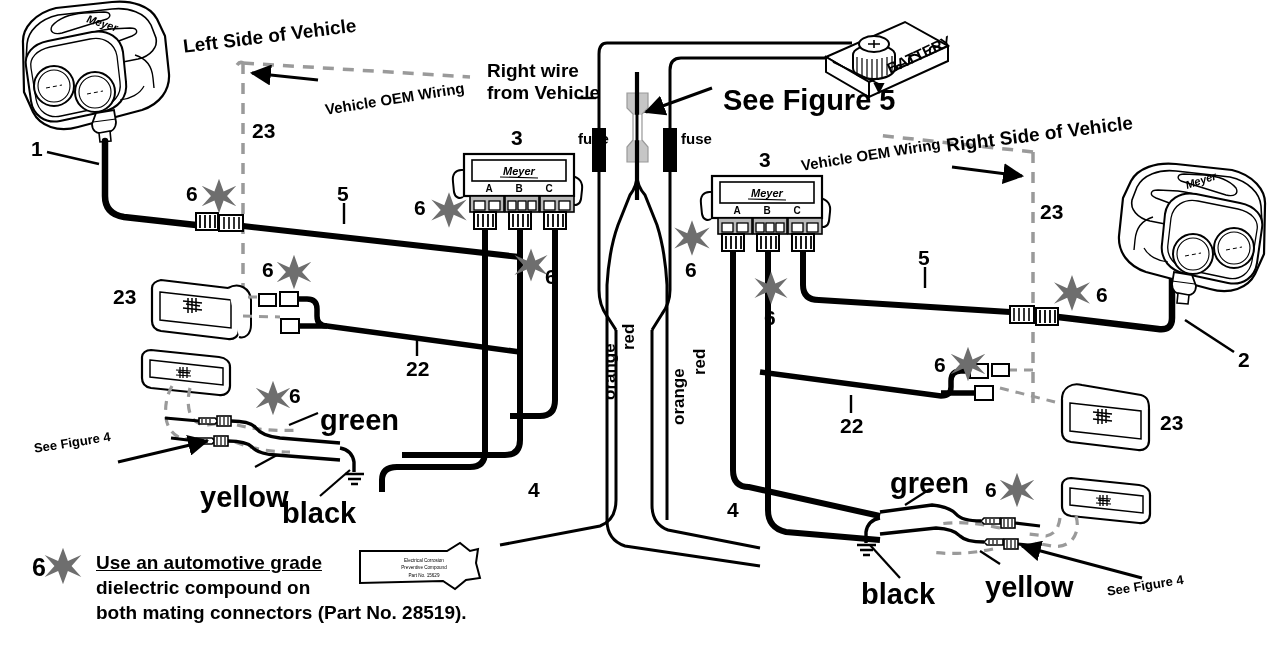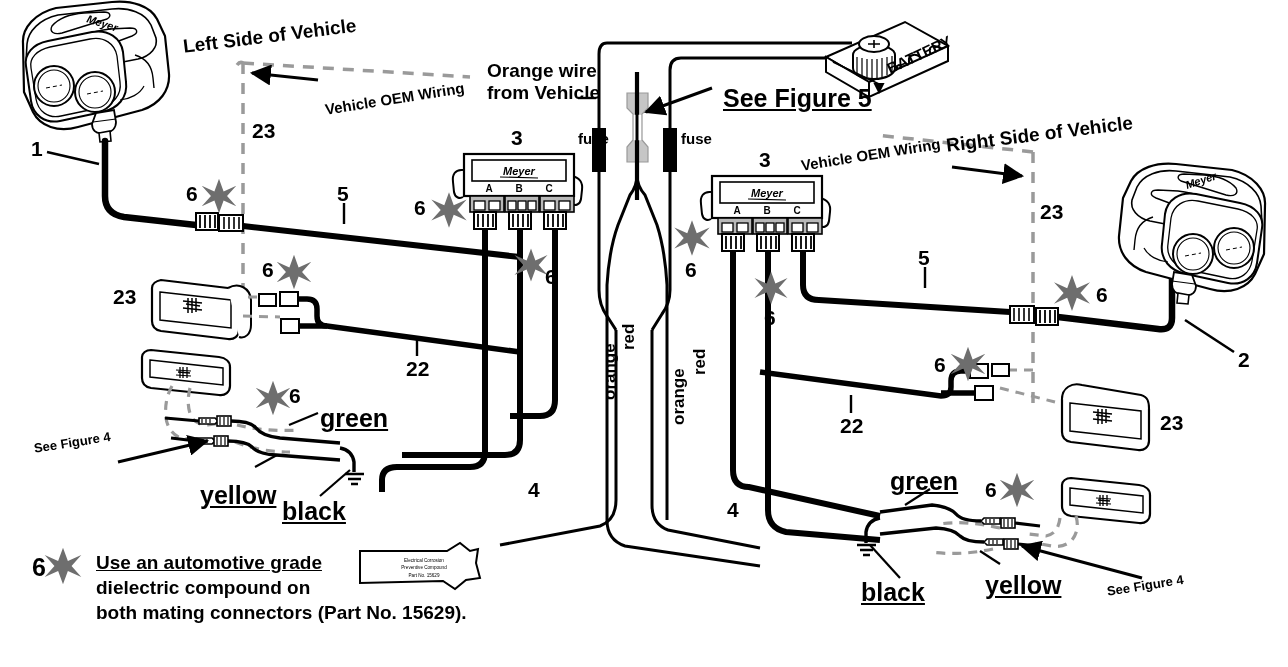--- a/index.html
+++ b/index.html
@@ -26,21 +26,21 @@
     position: absolute;
     font-family: "Liberation Sans", sans-serif;
     font-weight: bold;
     color: #000000;
     white-space: nowrap;
     line-height: 1.12;
   }
   .lbl-sm   { font-size: 13px; }
   .lbl-md   { font-size: 15px; }
   .lbl-lg   { font-size: 19px; }
-  .lbl-xl   { font-size: 25px; text-decoration: underline; }
+  .lbl-xl   { font-size: 29px; }
   .callout  { font-size: 21px; font-weight: bold; }
   .wirelbl  { font-size: 17px; font-weight: bold; }
   .rot-left  { transform: rotate(-90deg); transform-origin: left top; }
   .tilt-up   { transform: rotate(-7deg); transform-origin: left top; }
   .tilt-up2  { transform: rotate(-9deg); transform-origin: left top; }
   .legend-text {
     position: absolute;
     font-size: 19px;
     font-weight: bold;
     line-height: 1.30;
@@ -502,21 +502,21 @@
                L480,578 L466,580 L455,589 L443,581 L360,583 Z" fill="#fff" stroke="#000" stroke-width="2"></path>
     </g>
   </svg>
 
   <div class="lbl lbl-lg tilt-up" style="left:182px; top:36px;">Left Side of Vehicle</div>
   <div class="lbl lbl-md tilt-up2" style="left:324px; top:102px;">Vehicle OEM Wiring</div>
 
   <div class="lbl lbl-lg tilt-up" style="left:945px; top:135px;">Right Side of Vehicle</div>
   <div class="lbl lbl-md tilt-up2" style="left:800px; top:158px;">Vehicle OEM Wiring</div>
 
-  <div class="lbl lbl-lg" style="left:487px; top:60px;">Orange wire</div>
+  <div class="lbl lbl-lg" style="left:487px; top:60px;">Right wire</div>
   <div class="lbl lbl-lg" style="left:487px; top:82px;">from Vehicle</div>
 
   <div class="lbl lbl-xl" style="left:723px; top:84px;">See Figure 5</div>
 
   <div class="lbl lbl-md" style="left:578px; top:131px;">fuse</div>
   <div class="lbl lbl-md" style="left:681px; top:131px;">fuse</div>
 
   <div class="lbl callout" style="left:511px; top:126px;">3</div>
   <div class="lbl callout" style="left:759px; top:148px;">3</div>
 
@@ -561,19 +561,19 @@
   <div class="lbl lbl-xl" style="left:985px; top:571px;">yellow</div>
   <div class="lbl lbl-xl" style="left:861px; top:578px;">black</div>
 
   <div class="lbl lbl-sm tilt-up2" style="left:33px; top:442px;">See Figure  4</div>
   <div class="lbl lbl-sm tilt-up2" style="left:1106px; top:585px;">See Figure  4</div>
 
 
   <div class="lbl callout" style="left:32px; top:553px; font-size:25px;">6</div>
   <div class="legend-text" style="left:96px; top:551px;text-decoration:underline;">Use an automotive grade</div>
   <div class="legend-text" style="left:96px; top:576px;">dielectric compound on</div>
-  <div class="legend-text" style="left:96px; top:601px;">both mating connectors (Part No. 15629).</div>
+  <div class="legend-text" style="left:96px; top:601px;">both mating connectors (Part No. 28519).</div>
 
   <div class="tube-text" style="left:382px; top:558px; width:84px;">Electrical Corrosion</div>
   <div class="tube-text" style="left:382px; top:565px; width:84px;">Preventive Compound</div>
   <div class="tube-text" style="left:382px; top:573px; width:84px;">Part No. 15629</div>
 
 </div>
 
 </body></html>

